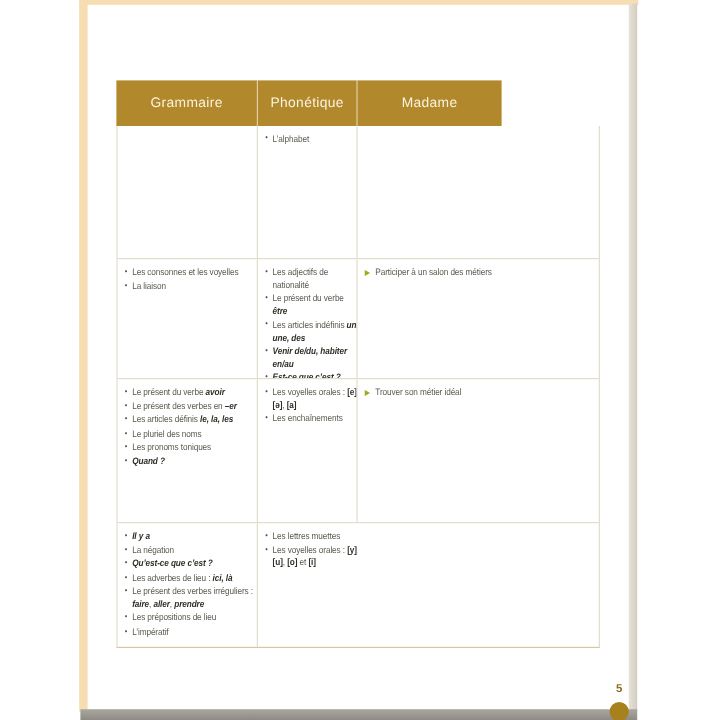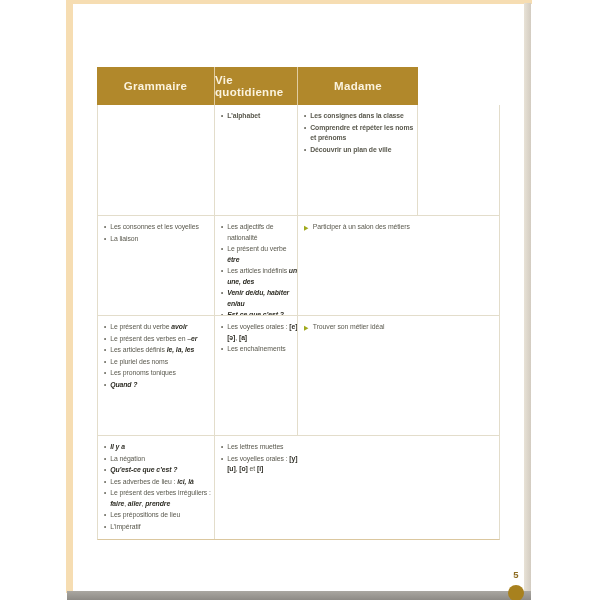--- a/index.html
+++ b/index.html
@@ -30,30 +30,30 @@
   .page-dot{position:absolute;left:508px;top:585px;width:16px;height:16px;border-radius:50%;
     background:var(--page-dot);z-index:3;}
   .page-num{position:absolute;left:504px;top:569px;width:24px;text-align:center;
     font-size:9.5px;font-weight:bold;color:var(--page-num);z-index:4;}
   
   .toc-table{position:absolute;left:97px;top:67px;width:403px;}
   .header-row{display:grid;grid-template-columns:118px 83px 120px 82px;height:38px;}
   .hcell{
     background:var(--header-bg);color:var(--header-text);
     display:flex;align-items:center;justify-content:center;
-    font-size:11.5px;font-weight:bold;letter-spacing:.3px;
+    font-size:11.5px;font-weight:normal;letter-spacing:.3px;
     border-right:1px solid rgba(250,243,225,.65);box-sizing:border-box;
   }
   .hcell:last-child{border-right:none;}
   .tbody{border-left:1px solid var(--grid-line);border-right:1px solid var(--grid-line);
     border-bottom:1px solid var(--table-bottom);box-sizing:border-box;}
   .body-row{display:grid;grid-template-columns:117px 83px 120px 81px;
     border-bottom:1px solid var(--grid-line);box-sizing:border-box;}
   .body-row:last-child{border-bottom:none;}
-  .row-0{height:111px;font-weight:bold;}
+  .row-0{height:111px;}
   .row-1{height:100px;}
   .row-2{height:120px;}
   .row-3{height:103px;}
   .cell{box-sizing:border-box;border-right:1px solid var(--grid-line);
     padding:6px 3px 0 6px;overflow:hidden;}
   .cell:last-child{border-right:none;}
   .item{
     position:relative;padding-left:7px;margin-bottom:1px;
     font-size:7.8px;line-height:10.5px;letter-spacing:-.1px;
     transform:scaleX(.88);transform-origin:0 0;width:113%;
@@ -69,33 +69,28 @@
 <body>
 
 <div class="canvas">
   <div class="edge-top"></div>
   <div class="edge-left"></div>
   <div class="edge-right"></div>
 
   <div class="toc-table">
     <div class="header-row">
       <div class="hcell">Grammaire</div>
-      <div class="hcell">Vie quotidienne</div>
+      <div class="hcell">Phonétique</div>
       <div class="hcell">Madame</div>
     </div>
     <div class="tbody">
       <div class="body-row row-0">
         <div class="cell"></div>
         <div class="cell">
             <div class="item"><span>L’alphabet</span></div>
-          </div>
-        <div class="cell">
-            <div class="item"><span>Les consignes dans la classe</span></div>
-            <div class="item"><span>Comprendre et répéter les noms et prénoms</span></div>
-            <div class="item"><span>Découvrir un plan de ville</span></div>
           </div>
         <div class="cell"></div>
       </div>
       <div class="body-row row-1">
         <div class="cell">
             <div class="item"><span>Les consonnes et les voyelles</span></div>
             <div class="item"><span>La liaison</span></div>
           </div>
         <div class="cell">
             <div class="item"><span>Les adjectifs de nationalité</span></div>

